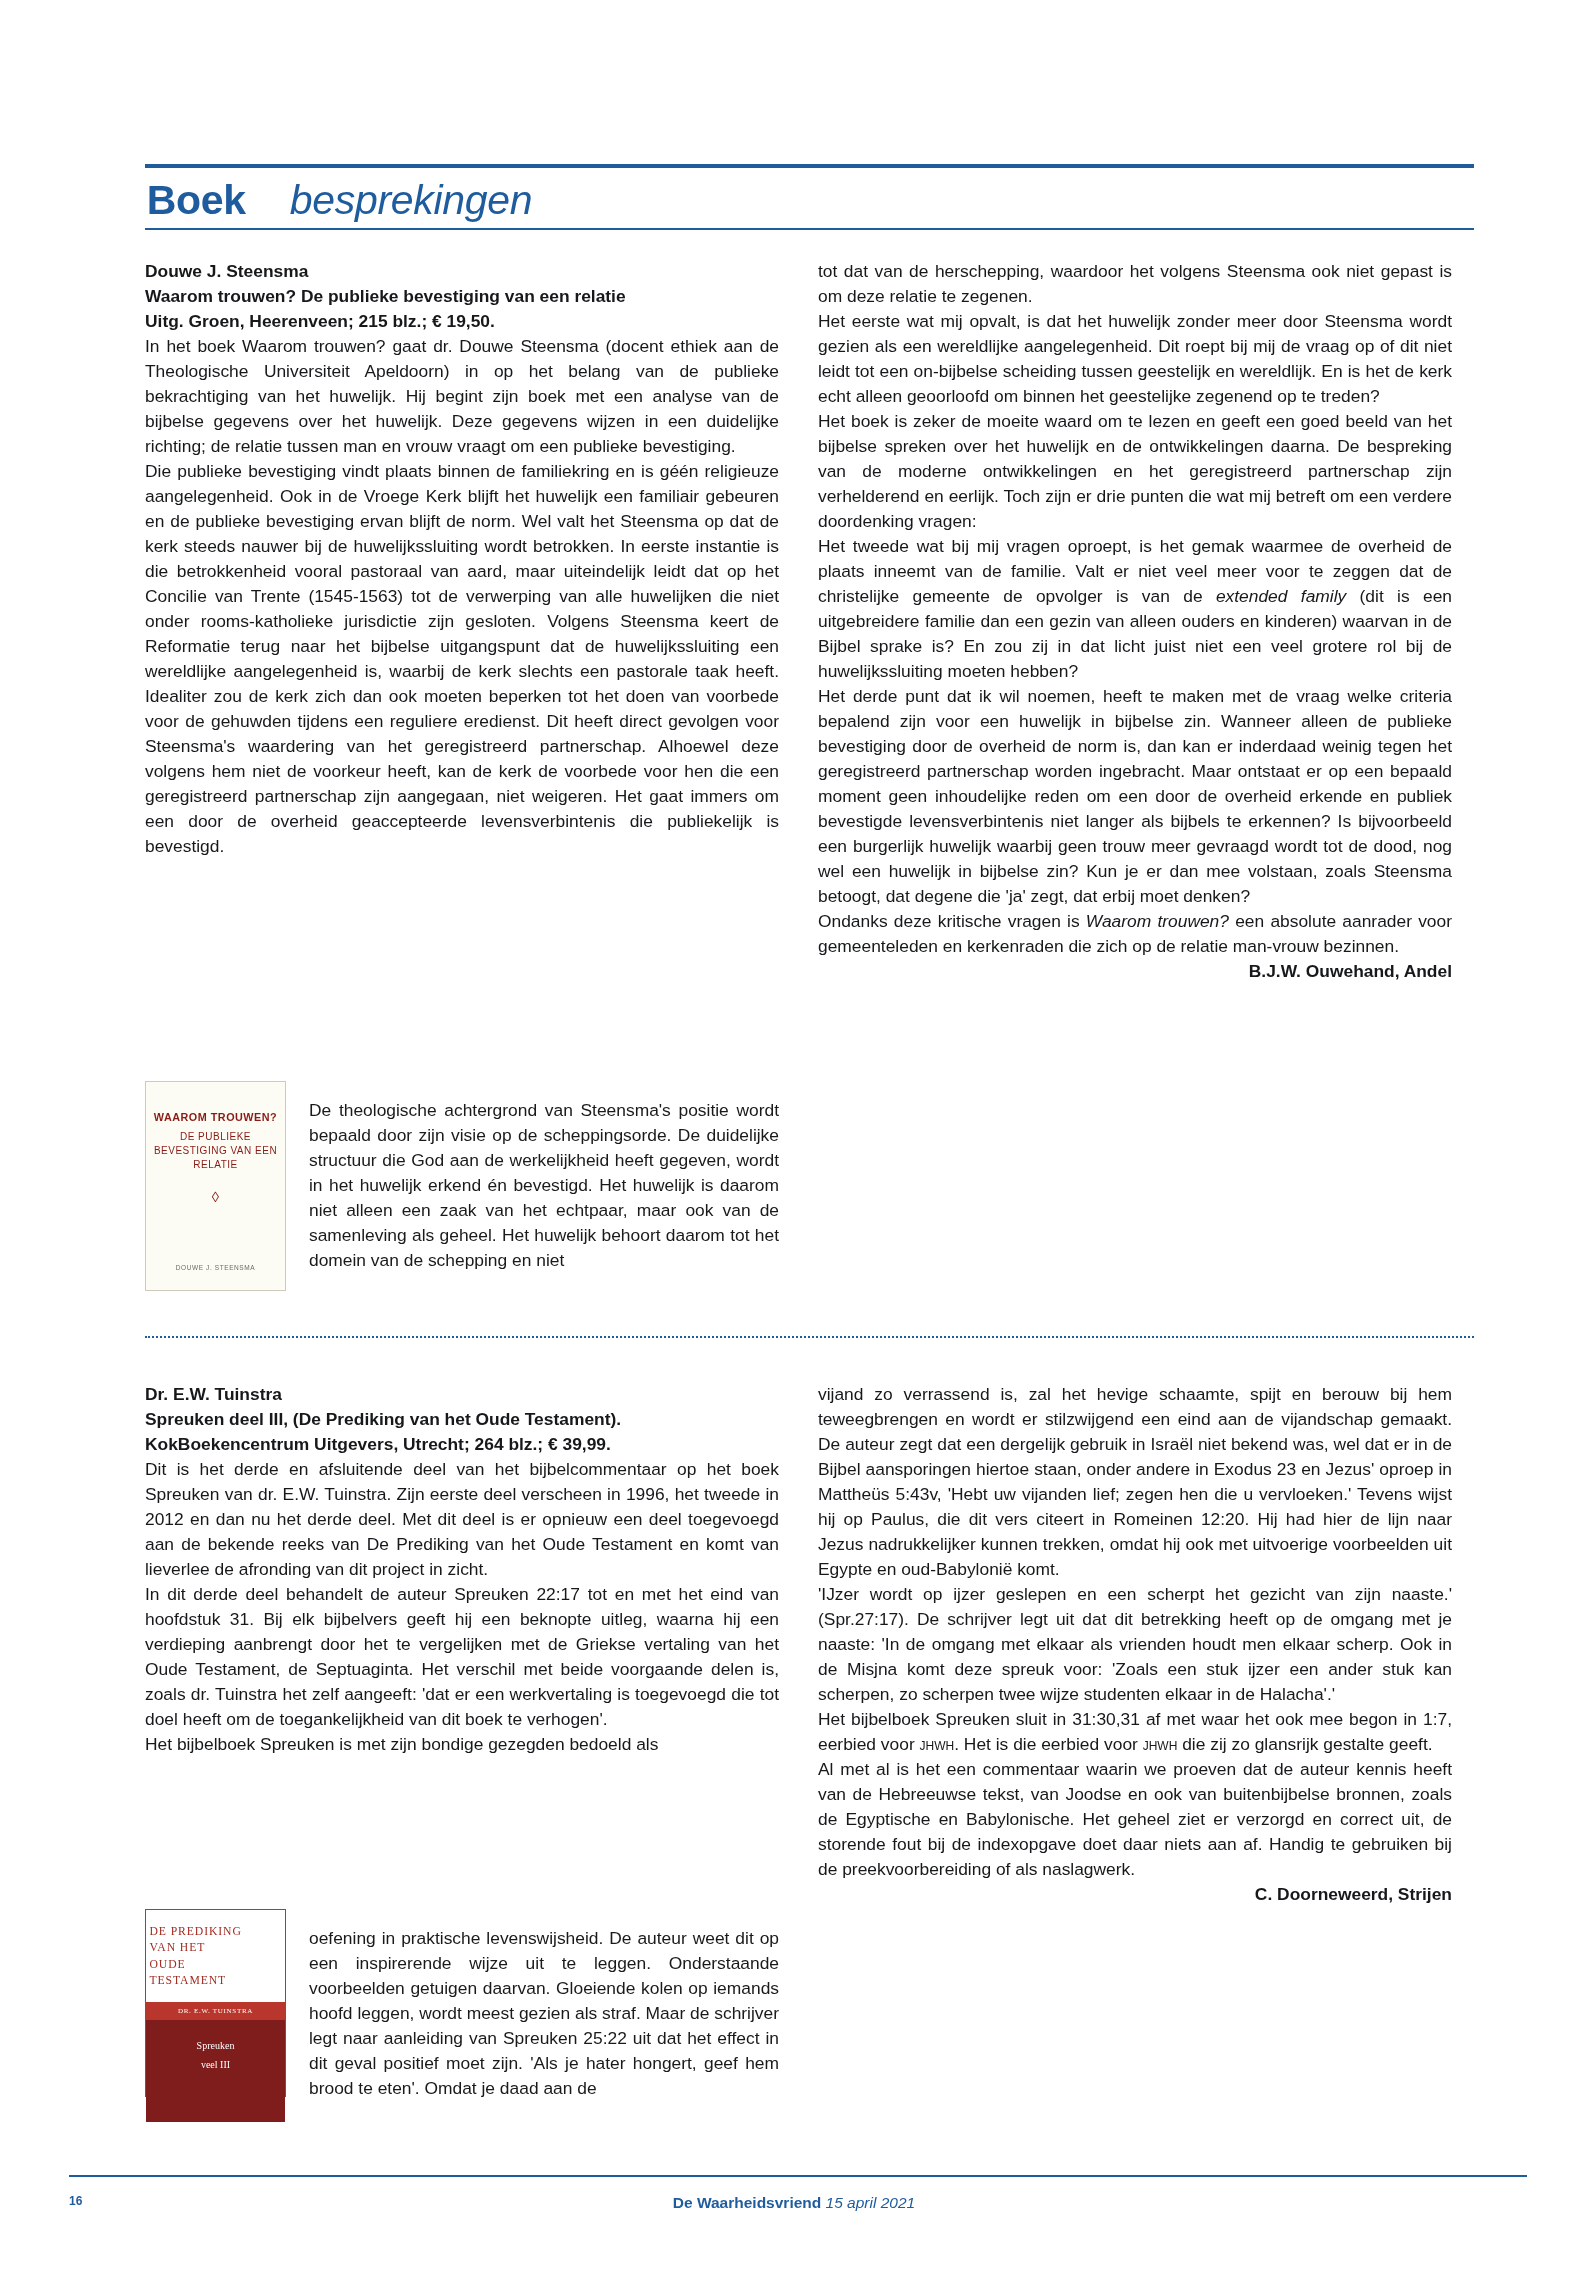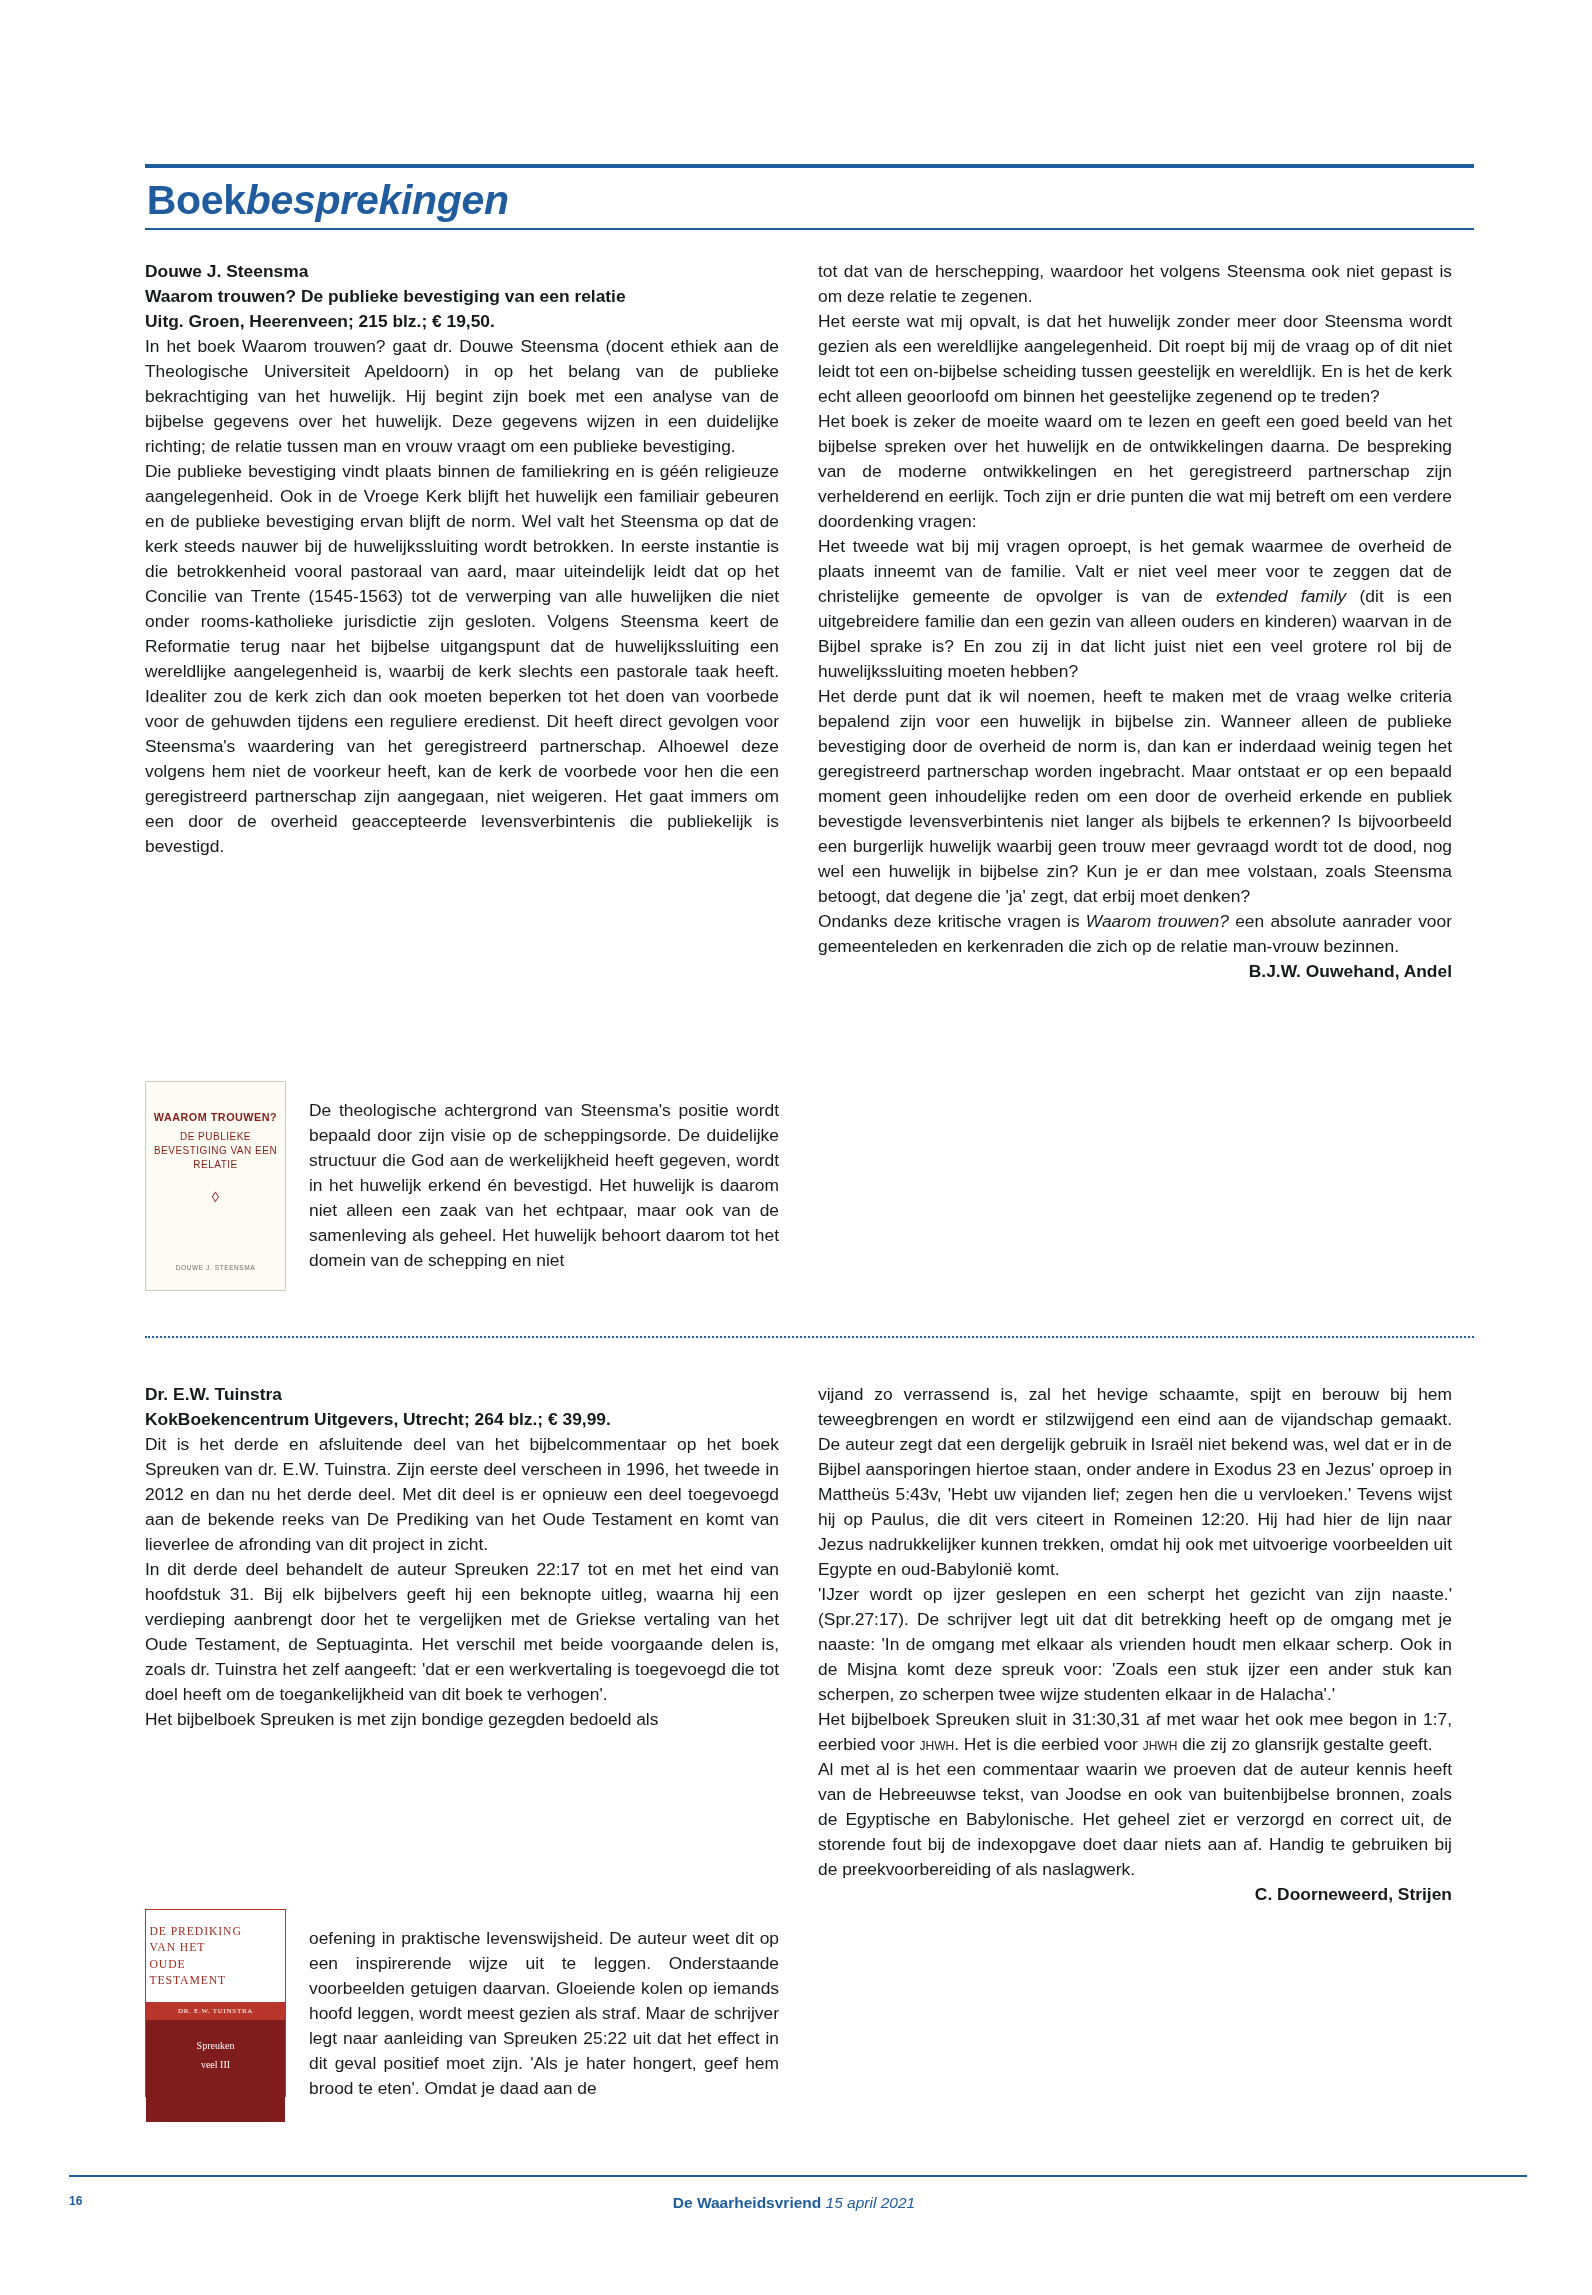--- a/index.html
+++ b/index.html
@@ -35,21 +35,21 @@
     width: 100%;
   }
   .masthead .title {
     font-size: 41px;
     line-height: 1.0;
     padding: 12px 0 7px 1.7px;
     color: #1f5c9e;
     letter-spacing: -0.3px;
   }
   .masthead .title .bold { font-weight: bold; }
-  .masthead .title .ital { font-style: italic; font-weight: bold; }
+  .masthead .title .ital { font-style: italic; font-weight: normal; margin-left: 44px; }
   .masthead .rule-bottom {
     height: 1.7px;
     background: #1f5c9e;
     width: 100%;
   }
 
   
   .col {
     position: absolute;
     width: 634px;
@@ -269,20 +269,21 @@
     <p><span>Het tweede wat bij mij vragen oproept, is het gemak waarmee de overheid de plaats inneemt van de familie. Valt er niet veel meer voor te zeggen dat de christelijke gemeente de opvolger is van de </span><span class="ital">extended family</span><span> (dit is een uitgebreidere familie dan een gezin van alleen ouders en kinderen) waarvan in de Bijbel sprake is? En zou zij in dat licht juist niet een veel grotere rol bij de huwelijkssluiting moeten hebben?</span></p>
     <p>Het derde punt dat ik wil noemen, heeft te maken met de vraag welke criteria bepalend zijn voor een huwelijk in bijbelse zin. Wanneer alleen de publieke bevestiging door de overheid de norm is, dan kan er inderdaad weinig tegen het geregistreerd partnerschap worden ingebracht. Maar ontstaat er op een bepaald moment geen inhoudelijke reden om een door de overheid erkende en publiek bevestigde levensverbintenis niet langer als bijbels te erkennen? Is bijvoorbeeld een burgerlijk huwelijk waarbij geen trouw meer gevraagd wordt tot de dood, nog wel een huwelijk in bijbelse zin? Kun je er dan mee volstaan, zoals Steensma betoogt, dat degene die 'ja' zegt, dat erbij moet denken?</p>
     <p><span>Ondanks deze kritische vragen is </span><span class="ital">Waarom trouwen?</span><span> een absolute aanrader voor gemeenteleden en kerkenraden die zich op de relatie man-vrouw bezinnen.</span></p>
     <p class="byline">B.J.W. Ouwehand, Andel</p>
   </div>
 
   <div class="dotted"></div>
 
   <div class="col left art2-left">
     <p class="hdr">Dr. E.W. Tuinstra</p>
+    <p class="hdr">Spreuken deel III, (De Prediking van het Oude Testament).</p>
     <p class="hdr">KokBoekencentrum Uitgevers, Utrecht; 264 blz.; € 39,99.</p>
     <p>Dit is het derde en afsluitende deel van het bijbelcommentaar op het boek Spreuken van dr. E.W. Tuinstra. Zijn eerste deel verscheen in 1996, het tweede in 2012 en dan nu het derde deel. Met dit deel is er opnieuw een deel toegevoegd aan de bekende reeks van De Prediking van het Oude Testament en komt van lieverlee de afronding van dit project in zicht.</p>
     <p>In dit derde deel behandelt de auteur Spreuken 22:17 tot en met het eind van hoofdstuk 31. Bij elk bijbelvers geeft hij een beknopte uitleg, waarna hij een verdieping aanbrengt door het te vergelijken met de Griekse vertaling van het Oude Testament, de Septuaginta. Het verschil met beide voorgaande delen is, zoals dr. Tuinstra het zelf aangeeft: 'dat er een werkvertaling is toegevoegd die tot doel heeft om de toegankelijkheid van dit boek te verhogen'.</p>
     <p>Het bijbelboek Spreuken is met zijn bondige gezegden bedoeld als</p>
   </div>
 
   <div class="wrapbox2">
     <div class="spacer"></div>
     <p>oefening in praktische levenswijsheid. De auteur weet dit op een inspirerende wijze uit te leggen. Onderstaande voorbeelden getuigen daarvan. Gloeiende kolen op iemands hoofd leggen, wordt meest gezien als straf. Maar de schrijver legt naar aanleiding van Spreuken 25:22 uit dat het effect in dit geval positief moet zijn. 'Als je hater hongert, geef hem brood te eten'. Omdat je daad aan de</p>
   </div>

